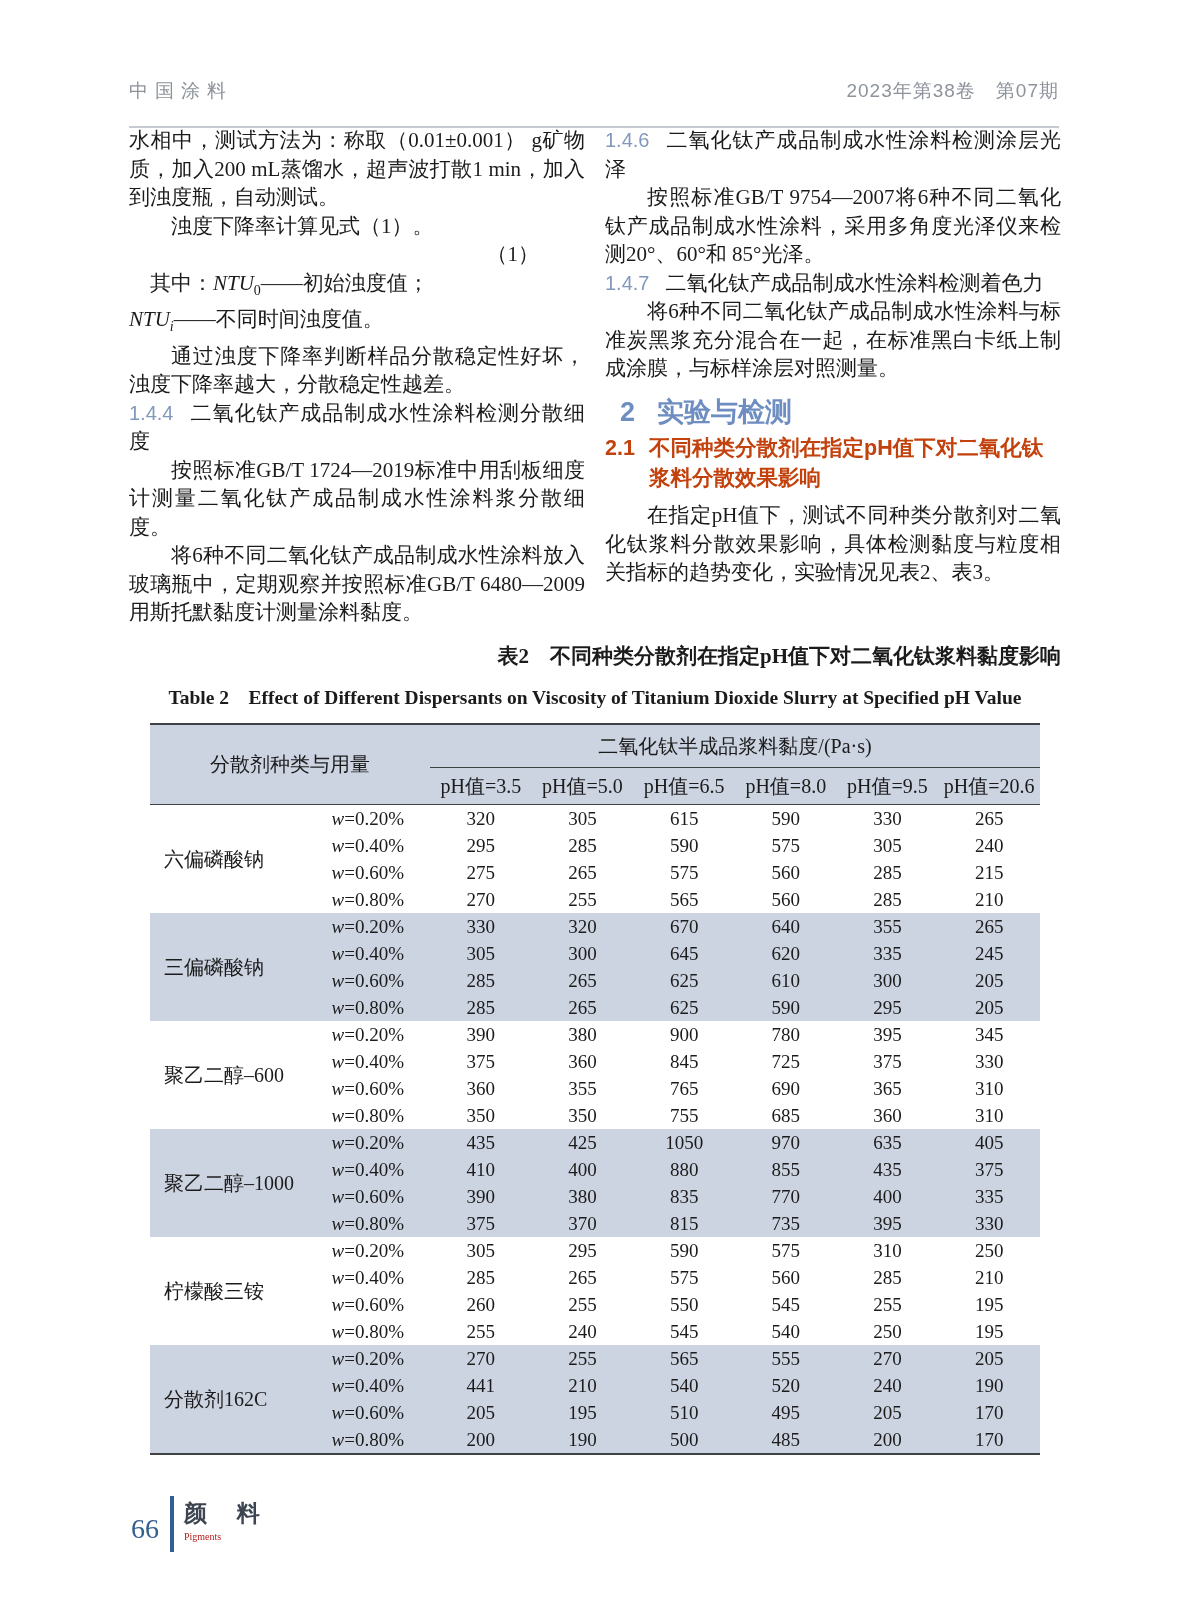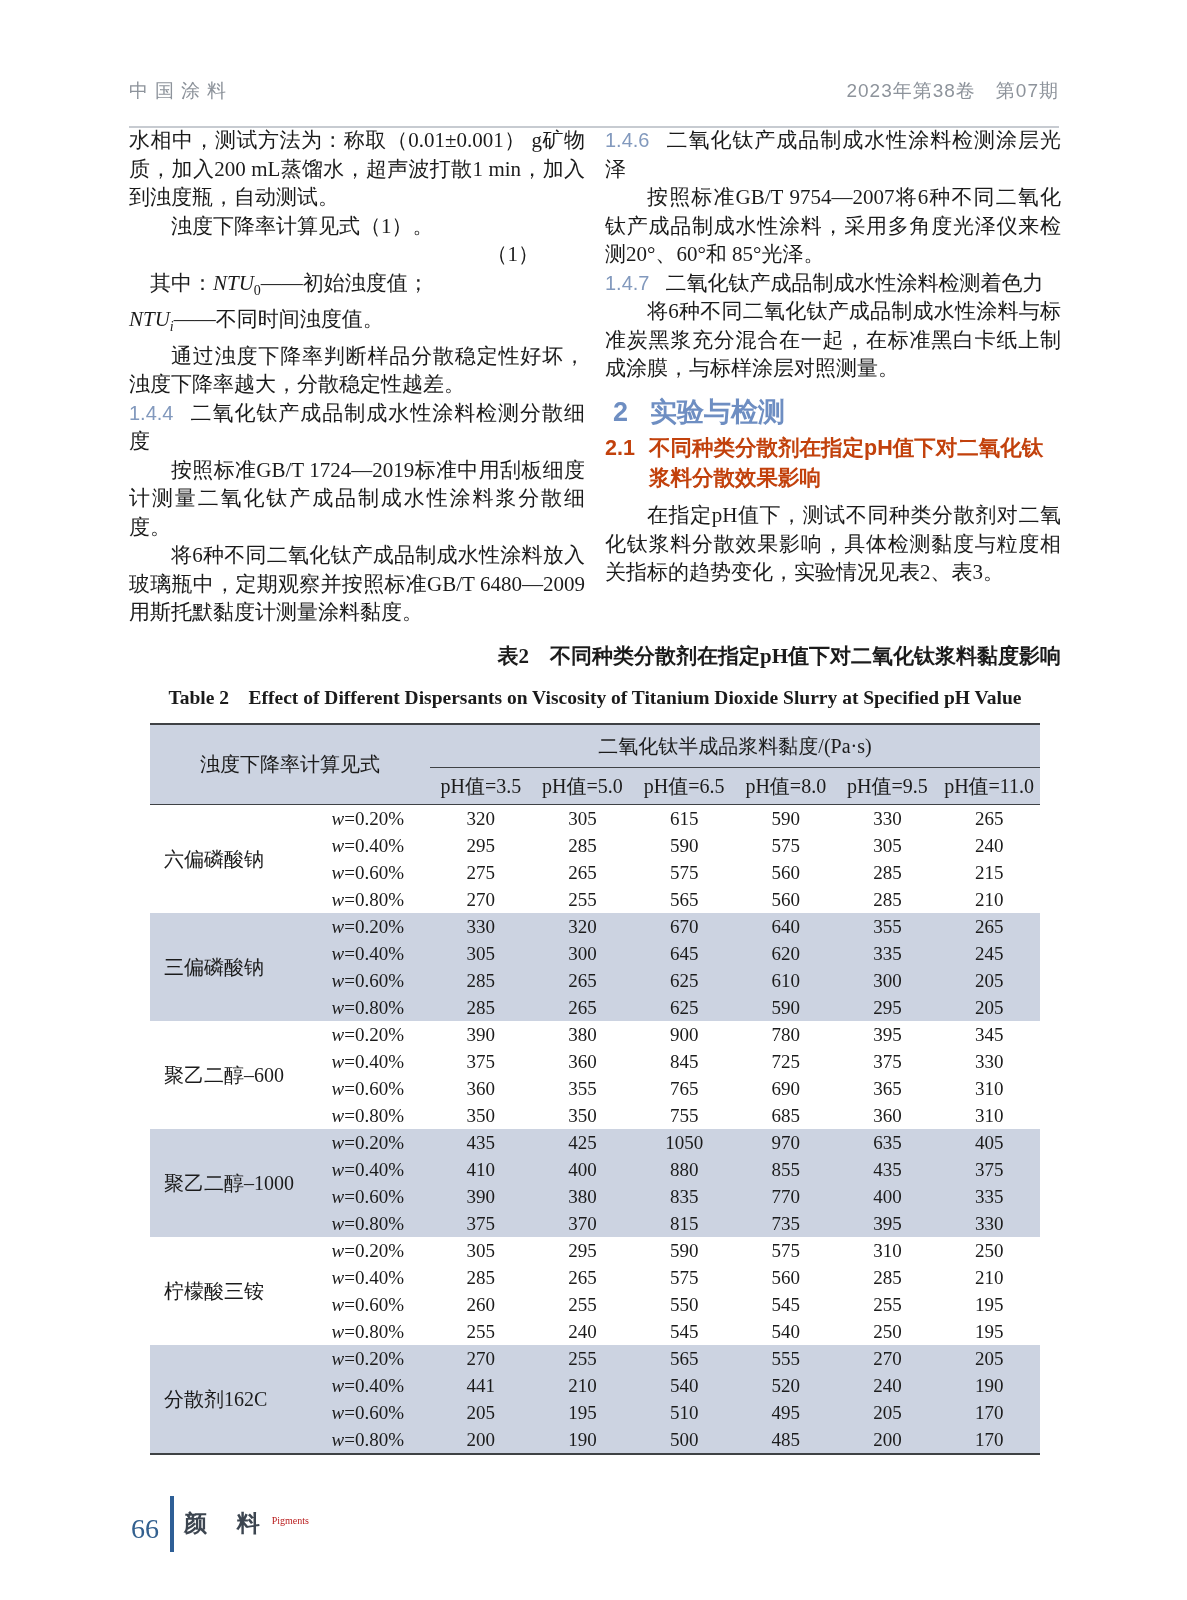--- a/index.html
+++ b/index.html
@@ -26,21 +26,21 @@
   .h3num{font-family:"Liberation Sans","DejaVu Sans",sans-serif;
          color:#8299bd;font-size:20px;margin-right:16px;}
   .h3title{color:#1b1b1b;}
 
   .formula{display:flex;align-items:baseline;}
   .formula .f-expr{font-style:italic;padding-left:0.6em;}
   .formula .f-expr .up{font-style:normal;}
   .formula sub{font-size:14px;}
   .formula .f-num{margin-left:auto;padding-right:46px;font-style:normal;}
 
-  .h1line{margin:15px 8px 7px;font-family:"Liberation Sans","DejaVu Sans",sans-serif;
+  .h1line{margin:15px 15px 7px;font-family:"Liberation Sans","DejaVu Sans",sans-serif;
           font-weight:bold;font-size:27px;color:#6e8ec2;}
   .h1line .h1num{margin-right:22px;}
   .h2line{display:flex;margin:2px 0 8px;font-family:"Liberation Sans","DejaVu Sans",sans-serif;
           font-weight:bold;font-size:21.5px;line-height:30px;color:#c2410c;text-align:left;}
   .h2line .h2num{flex:0 0 44px;}
   .h2line .h2title{flex:1;}
 
   
   .tableblock{position:absolute;left:129px;top:642px;width:932px;}
   .tcap-cn{text-align:right;font-weight:bold;font-size:21px;margin:0 0 14px;}
@@ -58,21 +58,21 @@
   table.t2 td{padding:0;height:27px;vertical-align:middle;}
   table.t2 td.group-name{text-align:left;padding-left:14px;font-size:20px;}
   table.t2 td.w-label{text-align:right;padding-right:26px;}
   table.t2 td.val{text-align:center;}
   table.t2 tr.shaded td{background:#ccd3e1;}
 
   
   .footer{position:absolute;left:131px;top:1496px;display:flex;align-items:center;}
   .footer .pageno{font-size:28px;color:#33608f;margin-right:11px;margin-top:10px;}
   .footer .fbar{width:4px;height:56px;background:#2e5f96;margin-right:10px;}
-  .footer .fright{display:flex;flex-direction:row;justify-content:center;}
+  .footer .fright{display:flex;flex-direction:column;justify-content:center;}
   .footer .fcn{font-size:23px;font-weight:bold;color:#3c4550;letter-spacing:12px;line-height:26px;}
   .footer .fen{font-size:10px;color:#b91c1c;line-height:20px;}
 </style>
 </head>
 <body>
 
 <div class="page">
 
   <div class="runhead">
     <span class="journal">中国涂料</span>
@@ -136,30 +136,30 @@
           <col class="c-w">
         <col>
           <col>
           <col>
           <col>
           <col>
           <col>
       </colgroup>
       <thead>
         <tr>
-          <th class="hd-left" colspan="2" rowspan="2">浊度下降率计算见式</th>
+          <th class="hd-left" colspan="2" rowspan="2">分散剂种类与用量</th>
           <th class="hd-span" colspan="6">二氧化钛半成品浆料黏度/(Pa·s)</th>
         </tr>
         <tr>
           <th class="hd-ph">pH值=3.5</th>
           <th class="hd-ph">pH值=5.0</th>
           <th class="hd-ph">pH值=6.5</th>
           <th class="hd-ph">pH值=8.0</th>
           <th class="hd-ph">pH值=9.5</th>
-          <th class="hd-ph">pH值=11.0</th>
+          <th class="hd-ph">pH值=20.6</th>
         </tr>
       </thead>
       <tbody>
           <tr>
             <td class="group-name" rowspan="4">六偏磷酸钠</td>
             <td class="w-label"><i>w</i>=0.20%</td>
             <td class="val">320</td>
             <td class="val">305</td>
             <td class="val">615</td>
             <td class="val">590</td>

